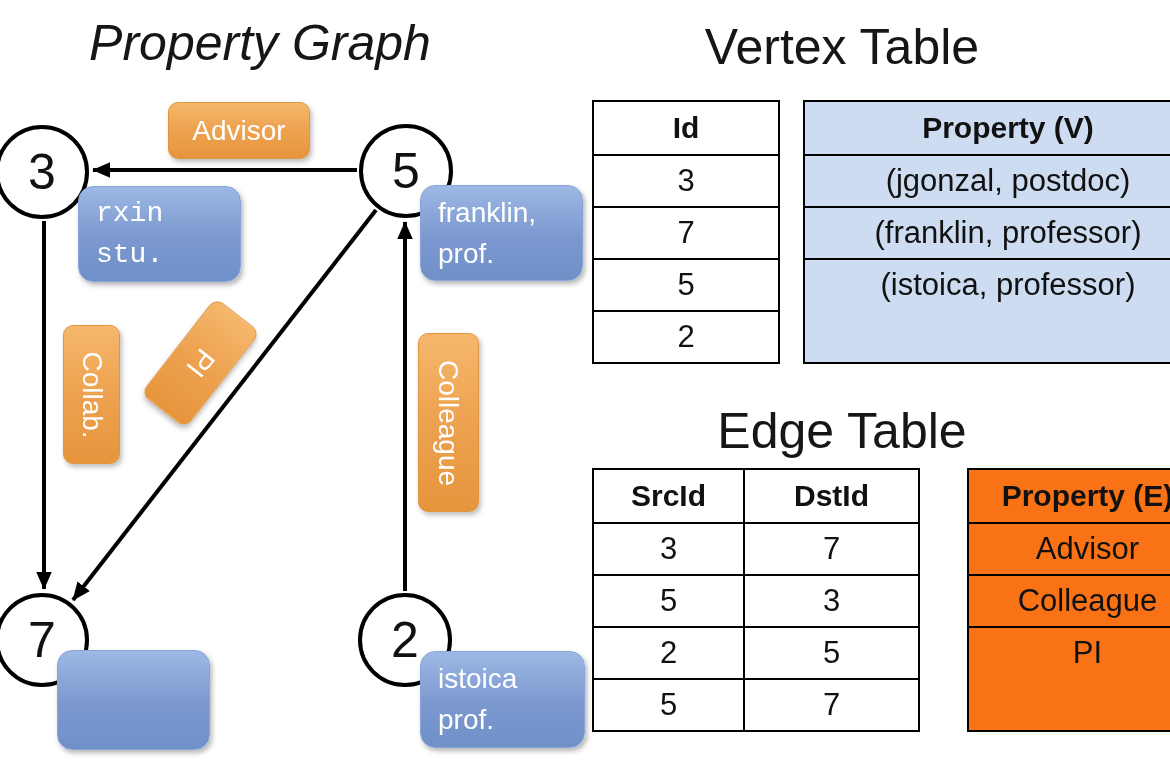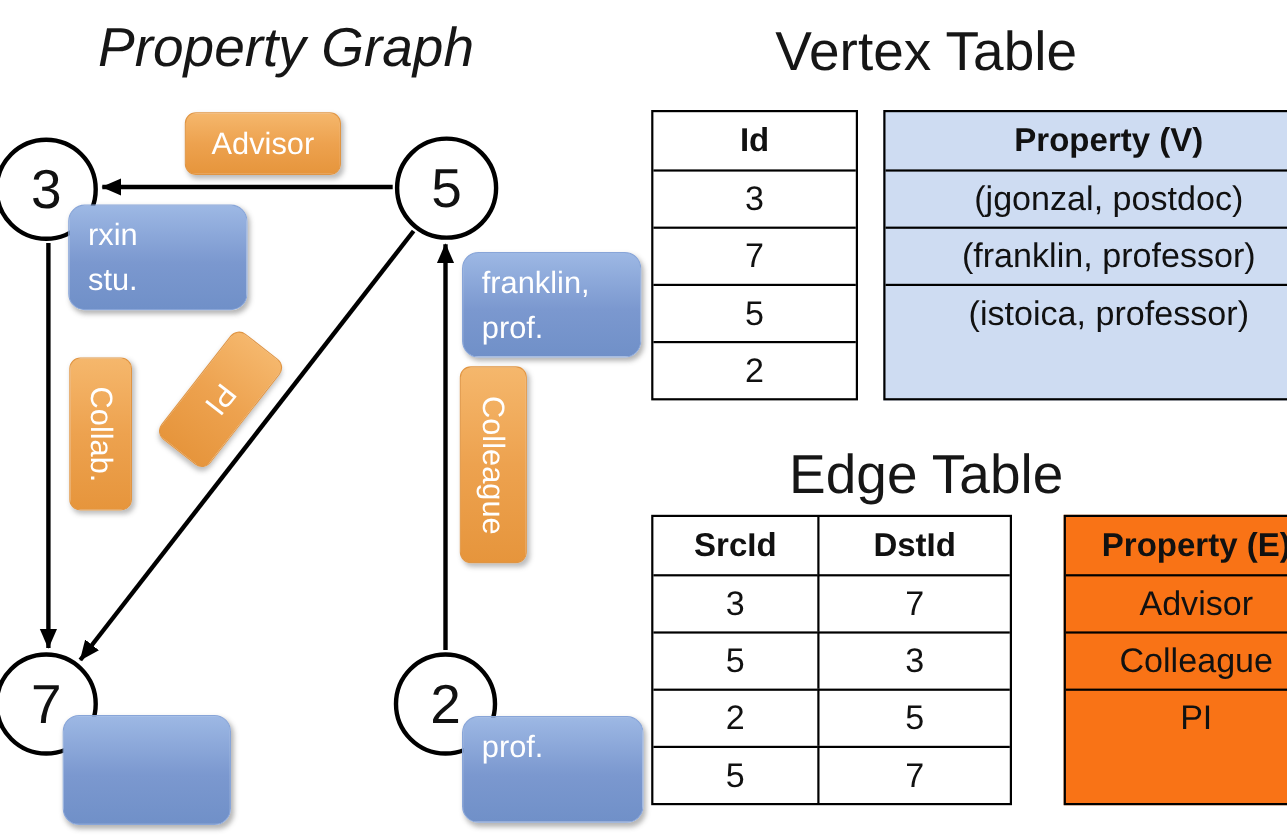--- a/index.html
+++ b/index.html
@@ -125,31 +125,32 @@
 <div class="elabel" style="left:63px;top:325px;width:55px;height:137px;">
   <span class="rot">Collab.</span>
 </div>
 <div class="elabel" style="left:172px;top:302px;width:55px;height:120px;transform:rotate(38deg);">
   <span class="rot">PI</span>
 </div>
 <div class="elabel" style="left:418px;top:333px;width:59px;height:177px;">
   <span class="rot">Colleague</span>
 </div>
 
-<div class="plabel" style="left:62px;top:186px;width:138px;height:87px;">
+<div class="plabel" style="left:78px;top:186px;width:138px;height:87px;font-family:Liberation Mono, monospace;">
   <div>rxin</div>
   <div>stu.</div>
 </div>
-<div class="plabel" style="left:420px;top:185px;width:138px;height:87px;margin-top:44px;">
+<div class="plabel" style="left:420px;top:185px;width:138px;height:87px;">
   <div>franklin,</div>
   <div>prof.</div>
 </div>
 <div class="plabel" style="left:57px;top:650px;width:128px;height:91px;">
 </div>
 <div class="plabel" style="left:420px;top:651px;width:140px;height:88px;">
+  <div>istoica</div>
   <div>prof.</div>
 </div>
 
 <div class="big-title" style="left:592px;width:500px;top:18px;">Vertex Table</div>
 
 <div class="dtable" style="left:592px;top:100px;">
   <div class="tbox tcol" style="width:188px;">
     <div class="cell head first">Id</div>
     <div class="cell">3</div>
     <div class="cell">7</div>

